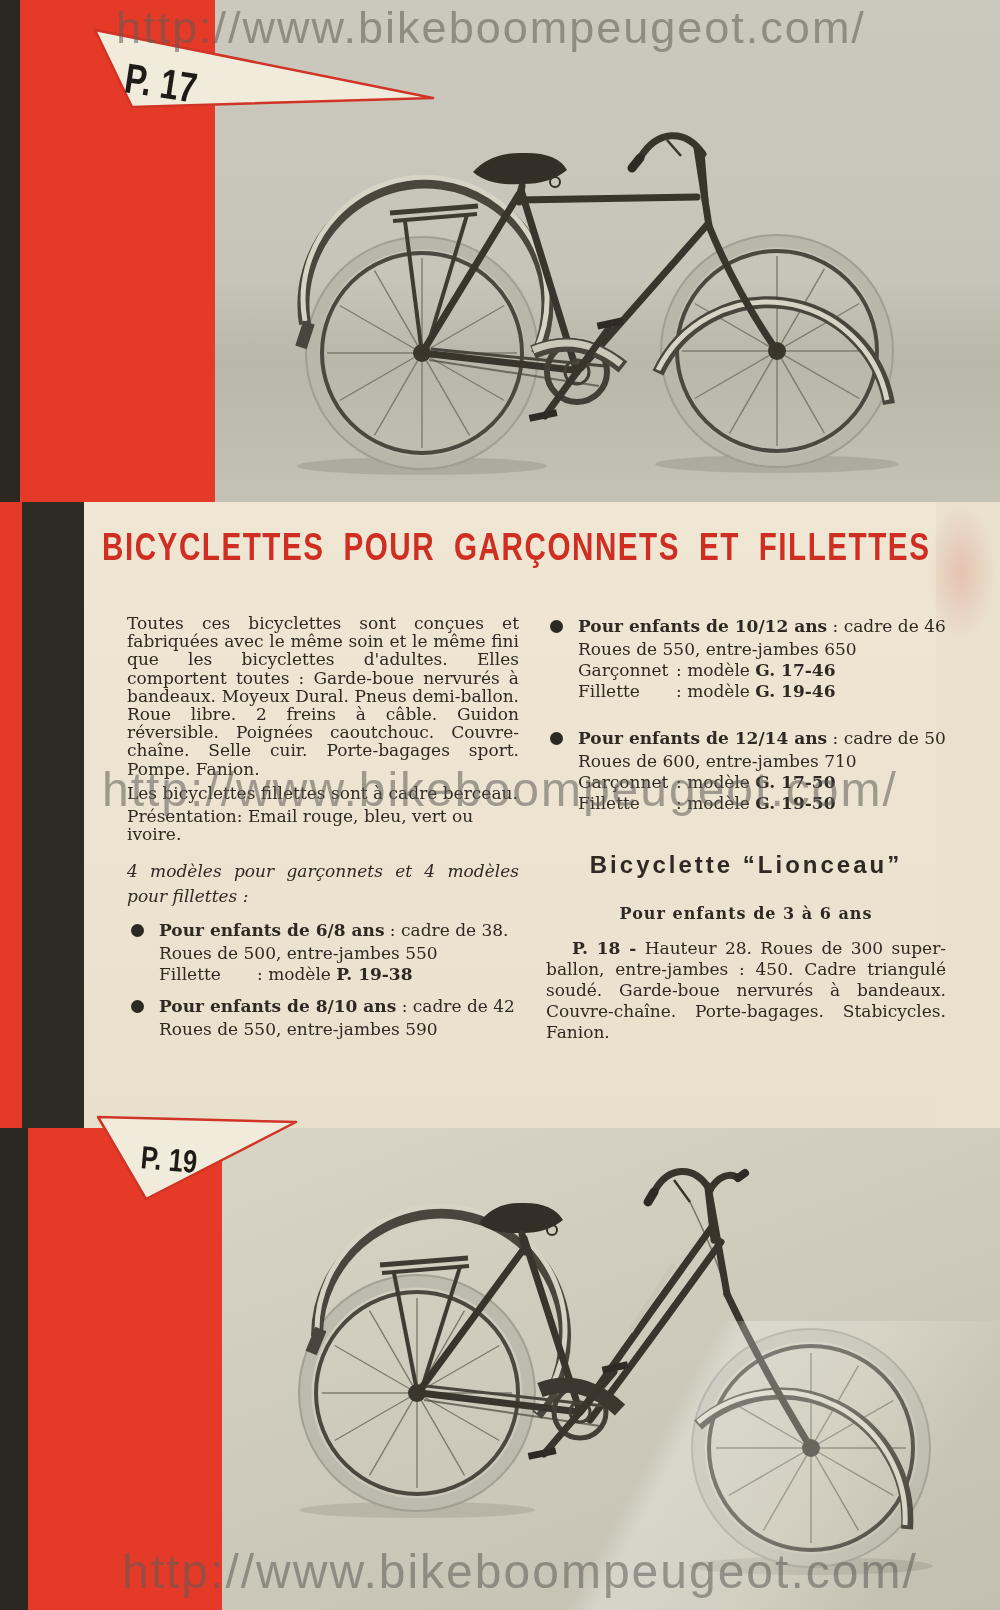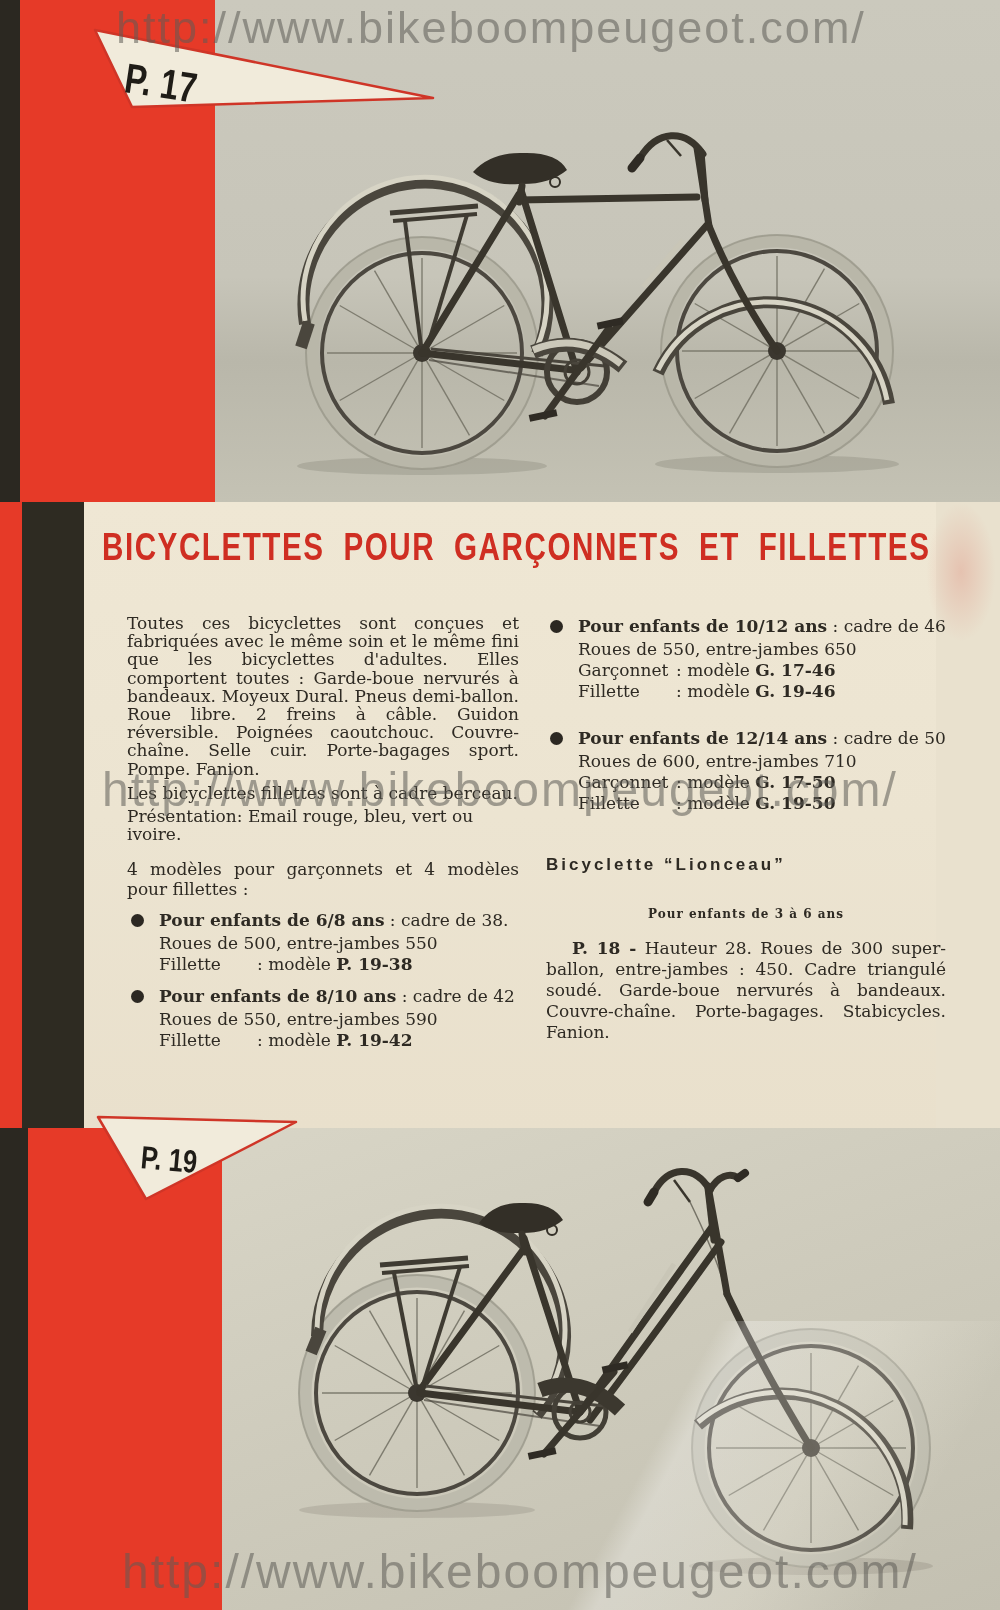--- a/index.html
+++ b/index.html
@@ -33,34 +33,34 @@
   h1.heading{position:absolute;left:18px;top:24px;margin:0;
     font-family:"Liberation Sans",sans-serif;font-weight:700;font-size:39px;line-height:42px;
     letter-spacing:2px;word-spacing:12px;color:#cf2e22;white-space:nowrap;
     transform:scaleX(.76);transform-origin:left top;}
   .col{position:absolute;font-size:17px;line-height:18.2px;}
   .col-left{left:43px;top:112px;width:392px;}
   .col-right{left:462px;top:114px;width:400px;}
   .intro{margin:0;text-align:justify;}
   .note{margin:6px 0 0 0;}
   .note2{margin:5px 0 0 0;}
-  .models-intro{margin:16px 0 0 0;line-height:20px;text-align:justify;}
+  .models-intro{margin:16px 0 0 0;line-height:25px;text-align:justify;font-style:italic;}
   .model{margin-top:11px;}
   .col-right .model:first-child{margin-top:0;}
   .model-head{position:relative;padding-left:32px;line-height:21px;}
   .bullet{position:absolute;left:4px;top:4px;width:13px;height:13px;border-radius:50%;background:#2c2822;}
   .specs{padding-left:32px;margin-top:2px;}
   .spec-line{line-height:21px;}
   .who{display:inline-block;width:98px;}
   b{font-weight:700;}
-  h2.lionceau-title{margin:36px 0 0 0;
-    font-family:"Liberation Sans",sans-serif;font-weight:700;font-size:17px;line-height:30px;
+  h2.lionceau-title{margin:36px 0 0 0;text-align:center;
+    font-family:"Liberation Sans",sans-serif;font-weight:700;font-size:24px;line-height:30px;
     letter-spacing:3px;color:#2e2a23;}
   h3.lionceau-sub{margin:24px 0 0 0;text-align:center;
-    font-weight:700;font-size:12px;line-height:20px;letter-spacing:1px;}
+    font-weight:700;font-size:16px;line-height:20px;letter-spacing:1px;}
   .lionceau-body{margin:14px 0 0 0;text-align:justify;text-indent:26px;line-height:21px;}
 
   
   .pennant{position:absolute;overflow:visible;}
   .pennant text{font-family:"Liberation Sans",sans-serif;font-weight:700;fill:#1f1c17;}
   .pennant-top{left:85px;top:20px;}
   .pennant-bottom{left:90px;top:1106px;}
 
   
   .watermark{position:absolute;font-family:"Liberation Sans",sans-serif;
@@ -273,21 +273,20 @@
           <div class="spec-line"><span class="who">Fillette</span><span class="mod">: modèle</span> <b>P. 19-38</b></div>
         </div>
       </div>
 
       <div class="model">
         <div class="model-head">
           <span class="bullet"></span><b class="age">Pour enfants de 8/10 ans</b><span class="cadre"> : cadre de 42</span>
         </div>
         <div class="specs">
           <div class="spec-line">Roues de 550, entre-jambes 590</div>
-          <div class="spec-line"><span class="who">Fillette</span><span class="mod">: modèle</span> <b>P. 19-42</b></div>
         </div>
       </div>
     </div>
 
     <div class="col col-right">
       <div class="model">
         <div class="model-head">
           <span class="bullet"></span><b class="age">Pour enfants de 10/12 ans</b><span class="cadre"> : cadre de 46</span>
         </div>
         <div class="specs">

